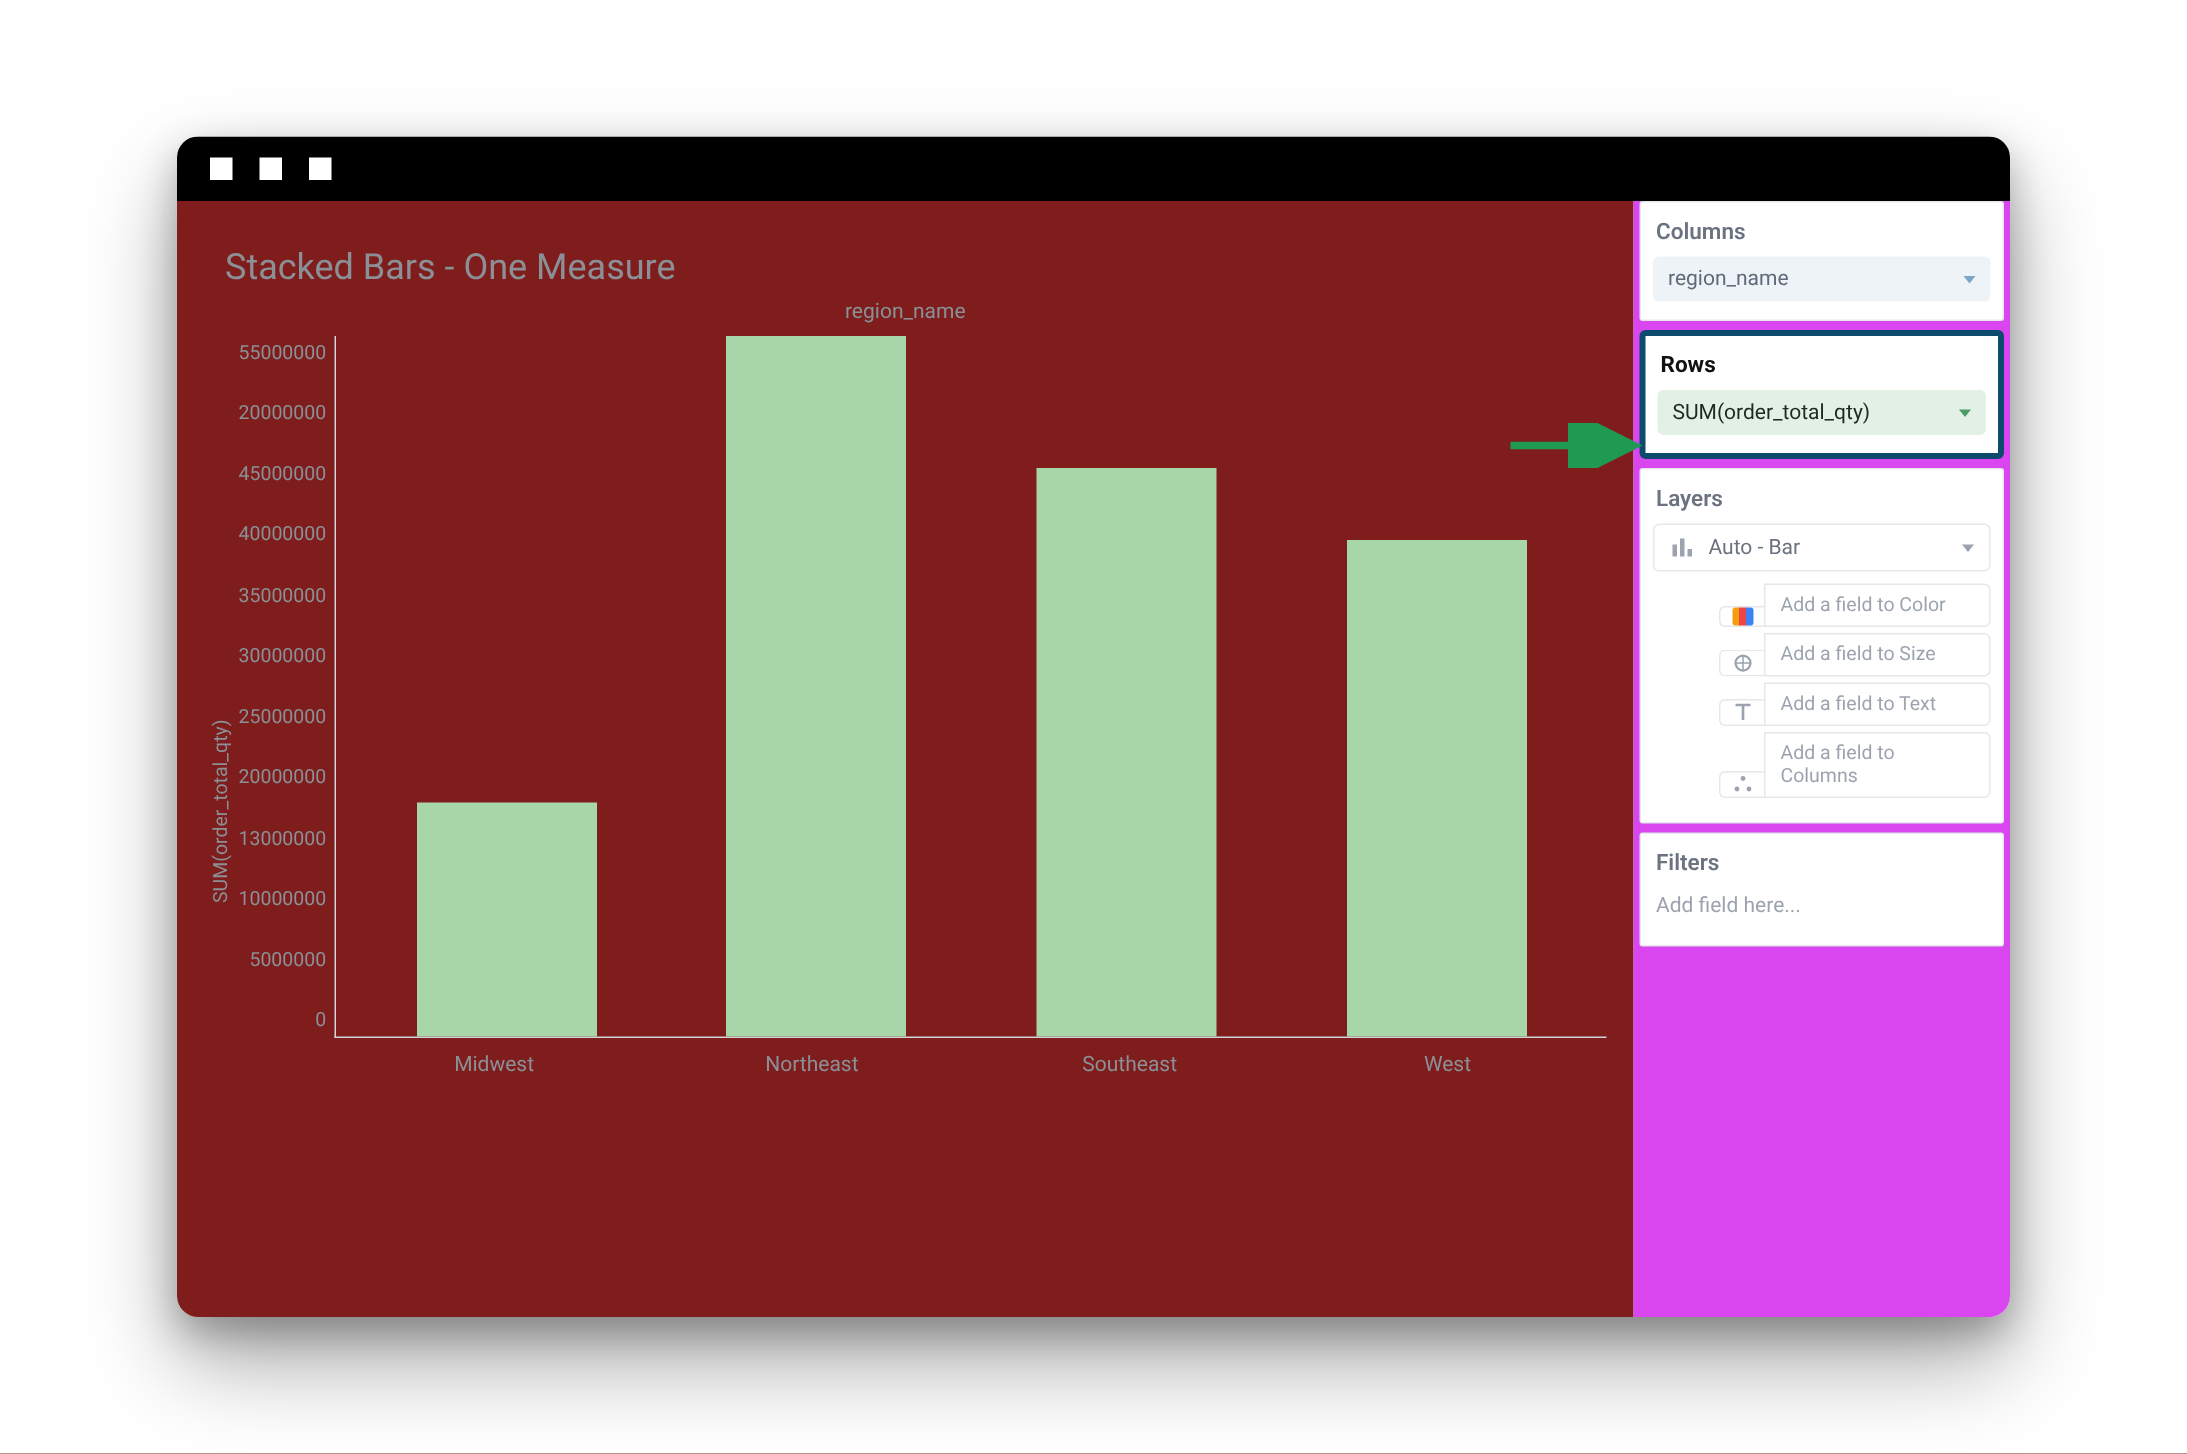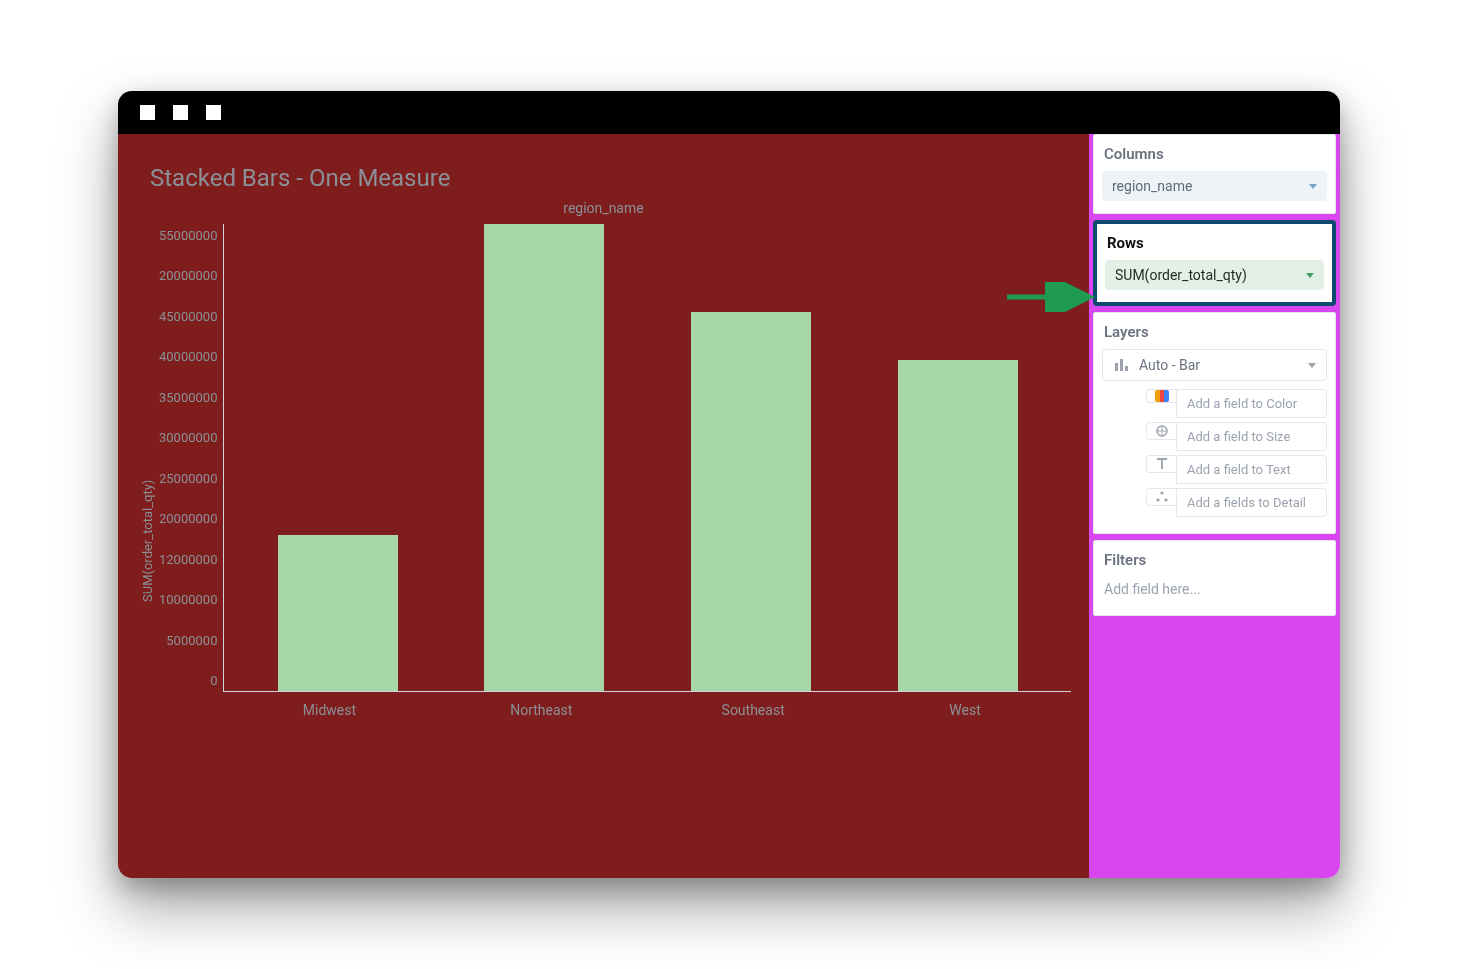--- a/index.html
+++ b/index.html
@@ -172,21 +172,21 @@
     align-items: center;
     justify-content: space-between;
     margin-bottom: 8px;
     cursor: pointer;
   }
   .layer-select .left { display: flex; align-items: center; gap: 10px; }
   .layer-select .caret { border-top-color: #9ca3af; }
 
   .field-row {
     display: flex;
-    align-items: flex-start;
+    align-items: flex-end;
     margin-bottom: 4px;
     padding-left: 44px;
   }
   .field-icon {
     width: 30px;
     border: 1px solid #e5e7eb;
     border-radius: 4px 0 0 4px;
     display: flex;
     align-items: center;
     justify-content: center;
@@ -241,21 +241,21 @@
         <div class="y-axis-title">SUM(order_total_qty)</div>
         <div class="y-ticks">
           <span>55000000</span>
           <span>20000000</span>
           <span>45000000</span>
           <span>40000000</span>
           <span>35000000</span>
           <span>30000000</span>
           <span>25000000</span>
           <span>20000000</span>
-          <span>12000000</span>
+          <span>13000000</span>
           <span>10000000</span>
           <span>5000000</span>
           <span>0</span>
         </div>
         <div class="plot-wrap">
           <div class="plot" id="plot">
               <div class="bar" style="height: 33.3333%;"></div>
               <div class="bar" style="height: 100%;"></div>
               <div class="bar" style="height: 81.1966%;"></div>
               <div class="bar" style="height: 70.9402%;"></div>
@@ -335,21 +335,21 @@
           <div class="field-input">Add a field to Text</div>
         </div>
         <div class="field-row">
           <div class="field-icon">
             <svg class="icon-svg" viewBox="0 0 16 16">
               <circle cx="8" cy="4" r="1.6" fill="#9ca3af"></circle>
               <circle cx="4" cy="11" r="1.6" fill="#9ca3af"></circle>
               <circle cx="12" cy="11" r="1.6" fill="#9ca3af"></circle>
             </svg>
           </div>
-          <div class="field-input">Add a fields to Detail</div>
+          <div class="field-input">Add a field to Columns</div>
         </div>
       </div>
 
       <div class="panel">
         <div class="panel-title">Filters</div>
         <div class="filters-placeholder">Add field here...</div>
       </div>
 
     </div>
   </div>

